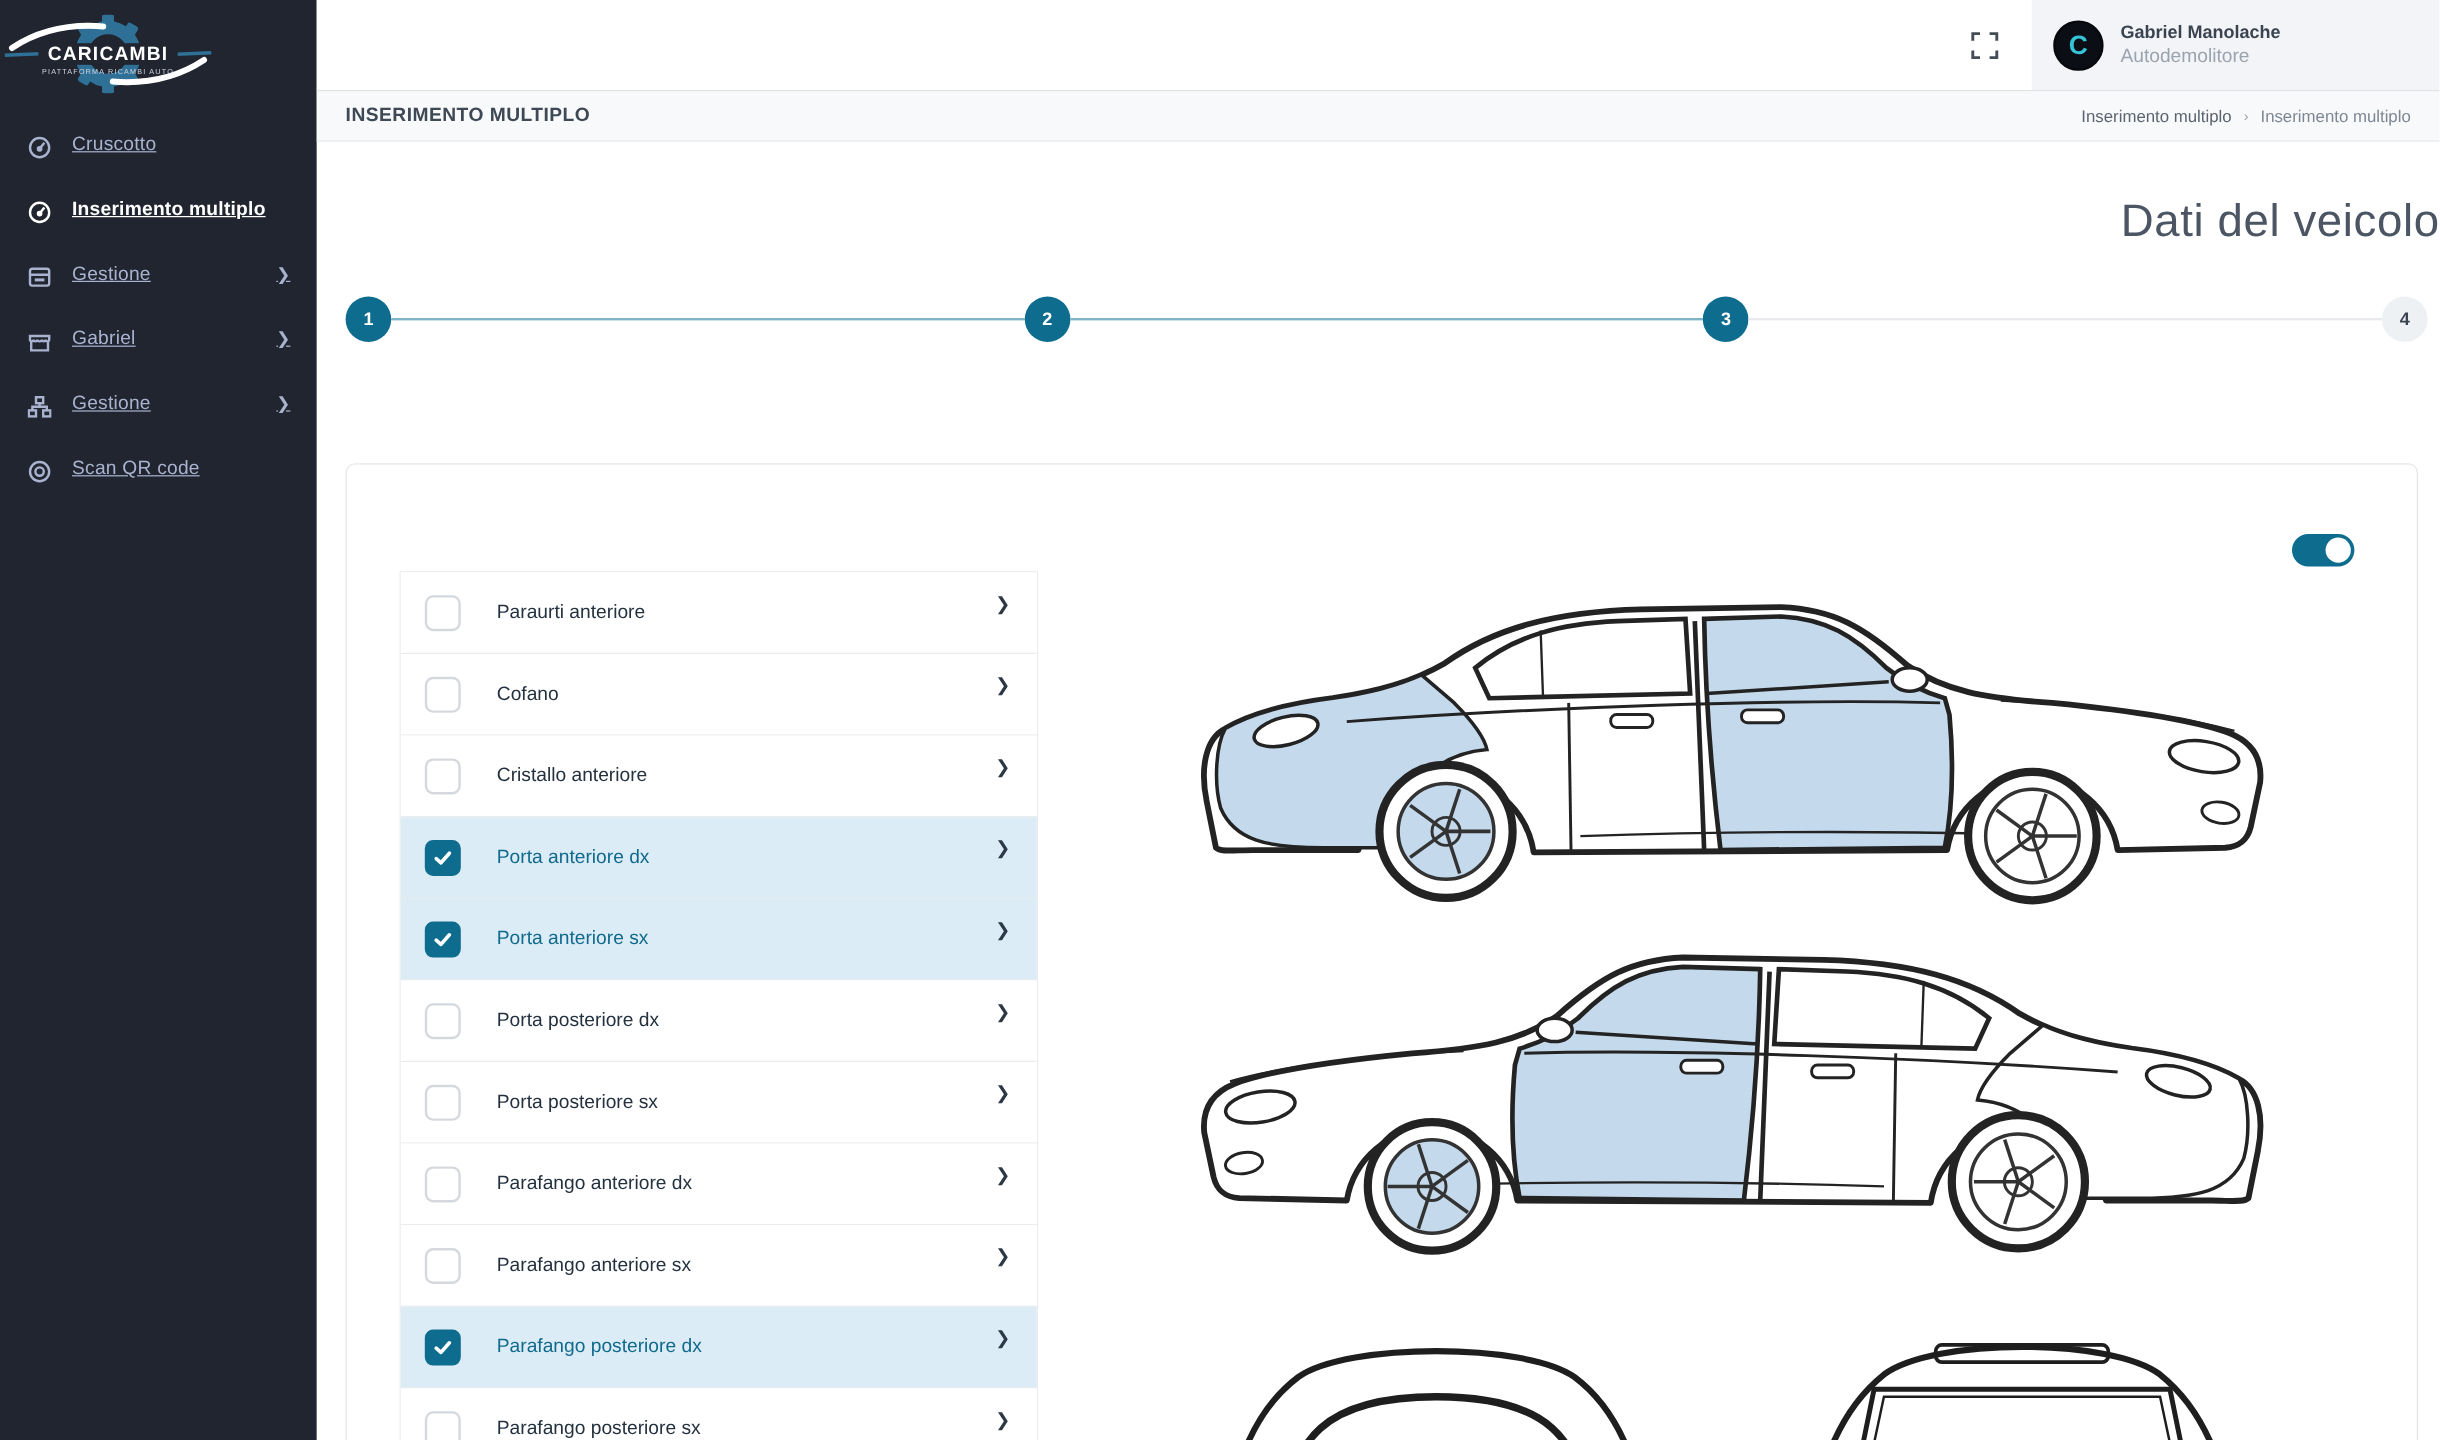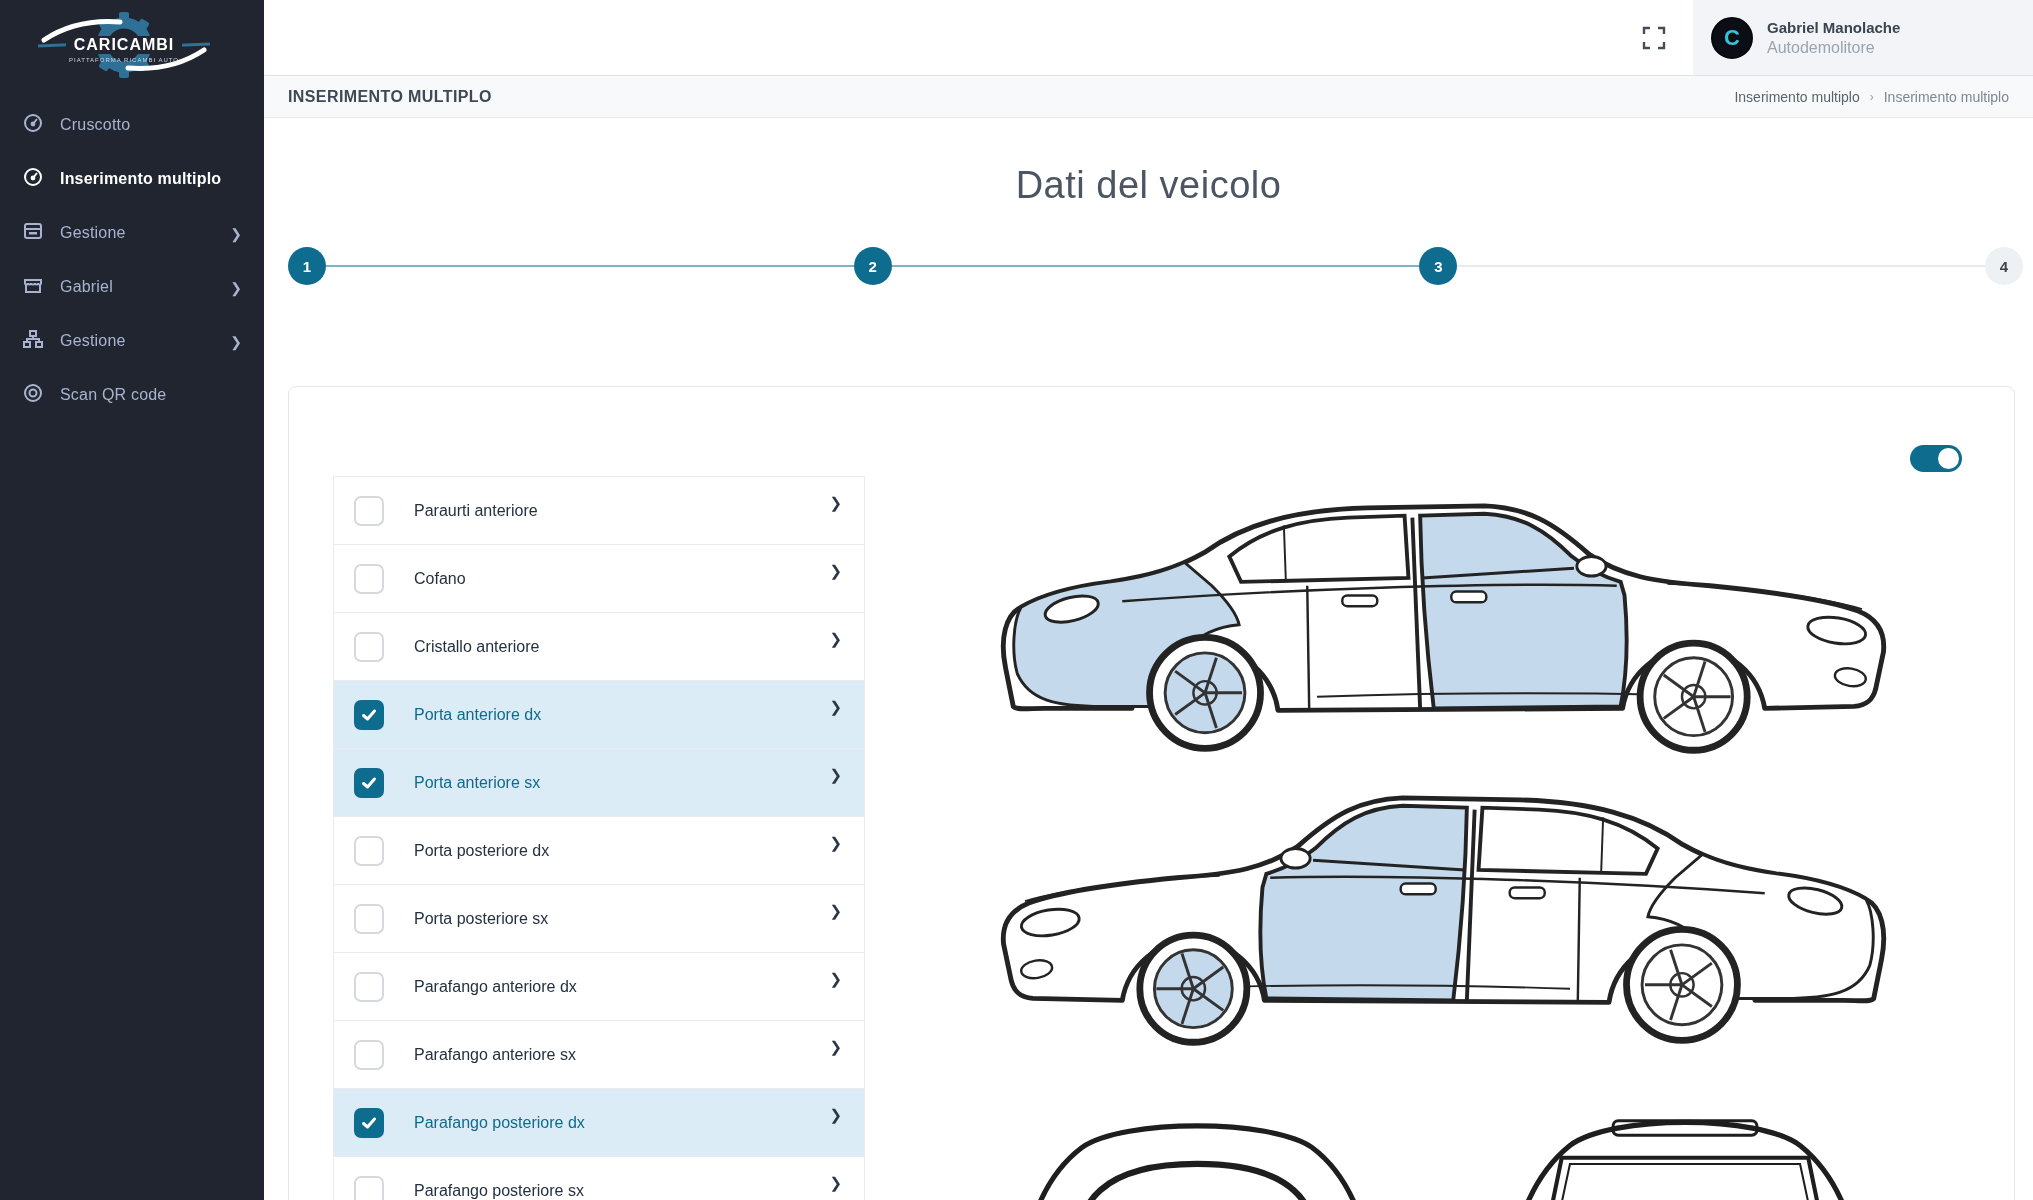--- a/index.html
+++ b/index.html
@@ -3,26 +3,26 @@
 <meta charset="utf-8">
 <style>
   * { margin:0; padding:0; box-sizing:border-box; }
   html,body { width:2033px; height:1200px; overflow:hidden;
     font-family:"Liberation Sans","DejaVu Sans",sans-serif; background:#fff; color:#24313f; }
 
   .app { display:flex; width:2033px; height:1200px; }
 
   
   .sidebar { width:264px; min-width:264px; height:1200px; background:#20252f; padding-top:8px; }
-  .logo-wrap { display:flex; justify-content:center; padding:4px 16px 18px 0; }
+  .logo-wrap { display:flex; justify-content:flex-start; padding:4px 16px 18px 0; }
   .logo { position:relative; width:180px; height:66px; }
   .logo svg { display:block; }
   .nav { display:flex; flex-direction:column; }
-  .nav-item { display:flex; align-items:flex-end; gap:16px; padding:16px 22px; cursor:pointer;
-    color:#a9b3d0; font-size:16px; }
+  .nav-item { display:flex; align-items:flex-start; gap:16px; padding:16px 22px; cursor:pointer;
+    color:#a9b3d0; font-size:16px;text-decoration:underline; }
   .nav-item .nav-icon { width:22px; height:22px; display:flex; align-items:center; justify-content:center; }
   .nav-item .nav-icon svg { stroke:#a9b3d0; }
   .nav-item.active { color:#ffffff; font-weight:bold; }
   .nav-item.active .nav-icon svg { stroke:#ffffff; }
   .nav-label { flex:1; letter-spacing:.2px; }
   .nav-chevron { color:#a9b3d0; font-size:14px; }
 
   
   .main { flex:1; display:flex; flex-direction:column; position:relative; background:#fff; }
 
@@ -35,21 +35,21 @@
   .user-role { font-size:16px; color:#9aa3ae; margin-top:3px; }
 
   .titlebar { height:43px; background:#f8f9fa; border-top:1px solid #e1e4e7; border-bottom:1px solid #e7e9ec;
     display:flex; align-items:center; justify-content:space-between; padding:0 24px; }
   .page-title { font-size:16px; font-weight:bold; color:#3e4955; letter-spacing:.4px; }
   .breadcrumb { display:flex; align-items:center; gap:10px; font-size:14px; color:#5a6470; }
   .breadcrumb .crumb-sep { color:#9aa3ae; font-size:12px; }
   .breadcrumb .crumb:last-child { color:#7d8794; }
 
   .content { flex:1; position:relative; }
-  .heading { text-align:center; font-size:38px; color:#4b5563; font-weight:500; letter-spacing:.5px; margin-top:46px; }
+  .heading { text-align:right; font-size:38px; color:#4b5563; font-weight:500; letter-spacing:.5px; margin-top:46px; }
 
   
   .stepper { display:flex; align-items:center; padding:0 10px 0 24px; margin-top:40px; }
   .step { width:38px; height:38px; border-radius:50%; background:#eef1f4; color:#3a4450;
     display:flex; align-items:center; justify-content:center; font-size:15px; font-weight:bold; cursor:pointer; flex:0 0 auto; }
   .step.done { background:#0e6d8e; color:#fff; }
   .connector { flex:1; height:2px; background:#e8eaed; }
   .connector.done { background:#7fb3c6; }
 
   

